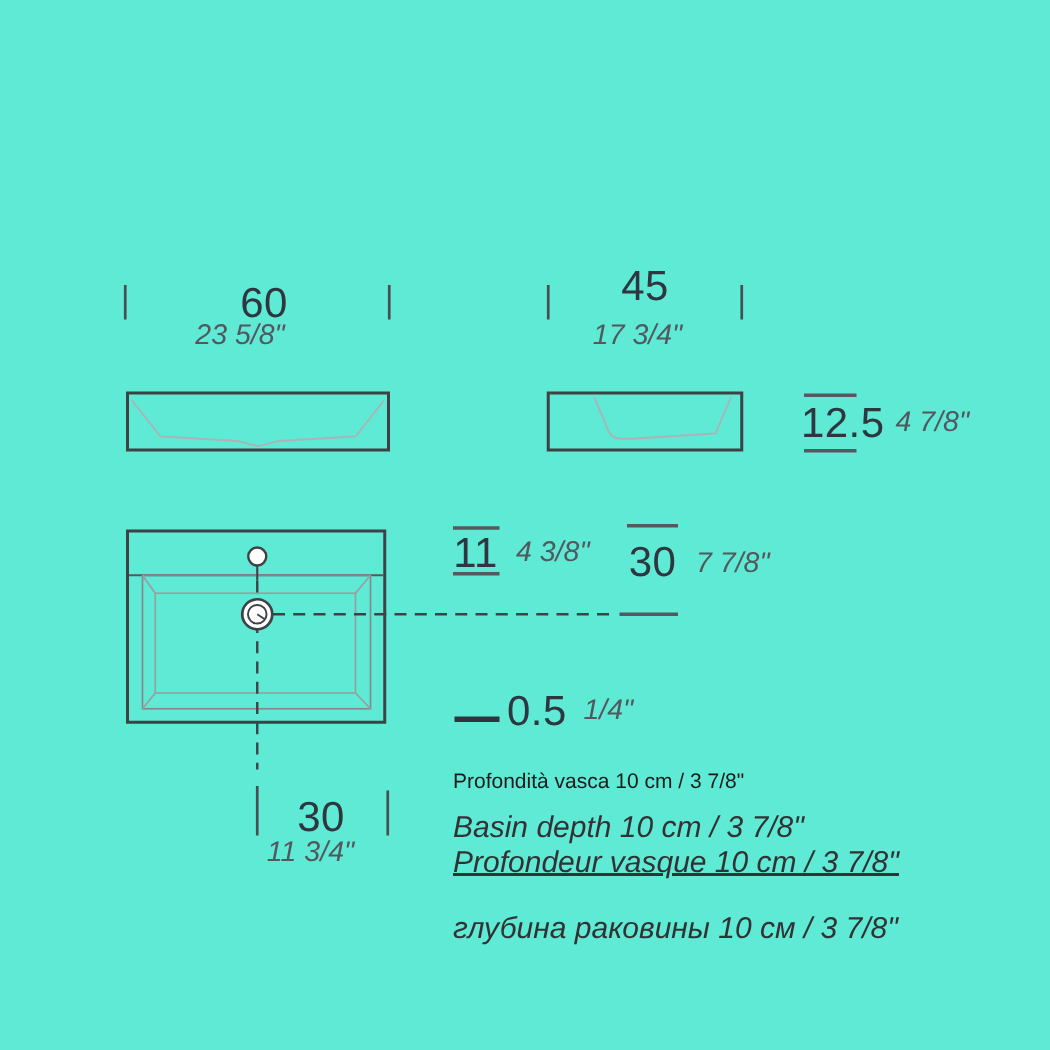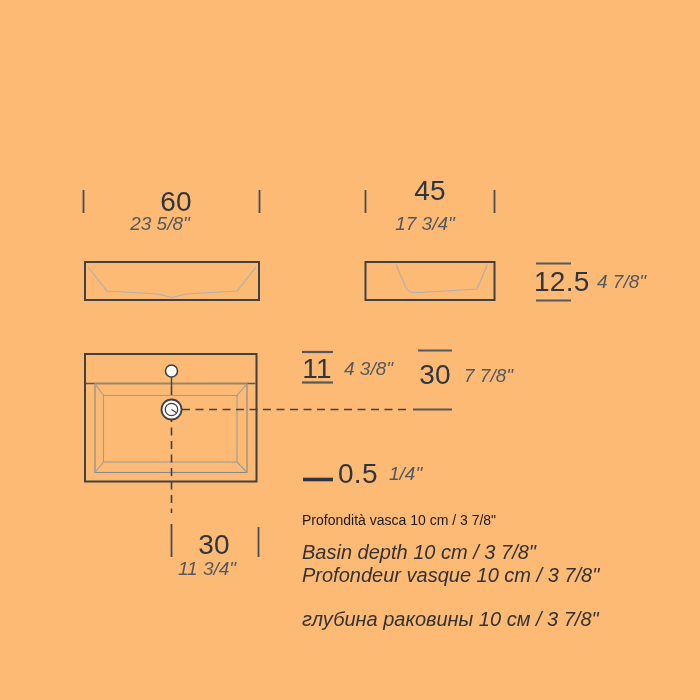--- a/index.html
+++ b/index.html
@@ -1,20 +1,20 @@
 <!DOCTYPE html>
 <html><head>
 <meta charset="utf-8">
 <style>
   * { margin:0; padding:0; box-sizing:border-box; }
   html,body { background:#ffffff; }
   body { font-family:"Liberation Sans", sans-serif; }
   .canvas {
     position:relative; width:700px; height:700px;
-    background:#fdba74; overflow:hidden;
+    background:#5eead4; overflow:hidden;
   }
   svg.linework { position:absolute; left:0; top:0; }
   .txt { position:absolute; white-space:nowrap; line-height:1; }
   .cm   { font-size:28px; color:#2f3640; letter-spacing:0.3px; }
   .inch { font-size:19px; font-style:italic; color:#53585f; }
   .ctr  { transform:translateX(-50%); }
   .note-main { font-size:14px; color:#1a1a1c; }
   .note-sub  { font-size:20px; font-style:italic; color:#323234; }
 </style>
 </head>
@@ -118,17 +118,17 @@
 
   <span class="txt cm" style="left:338px; top:460px;">0.5</span>
   <span class="txt inch" style="left:389px; top:464px;">1/4"</span>
 
   <span class="txt cm ctr" style="left:214px; top:531px;">30</span>
   <span class="txt inch ctr" style="left:207px; top:559px;">11 3/4"</span>
 
   <div>
     <span class="txt note-main" style="left:302px; top:513px;">Profondità vasca 10 cm / 3 7/8"</span>
     <span class="txt note-sub" style="left:302px; top:542px;">Basin depth 10 cm / 3 7/8"</span>
-    <span class="txt note-sub" style="left:302px; top:565px;">Profondeur vasque 10 cm / 3 7/8"</span>
+    <span class="txt note-sub" style="left:302px; top:565px;text-decoration:underline;">Profondeur vasque 10 cm / 3 7/8"</span>
     <span class="txt note-sub" style="left:302px; top:588px;margin-top:21px;">глубина раковины 10 см / 3 7/8"</span>
   </div>
 
 </div>
 
 </body></html>

